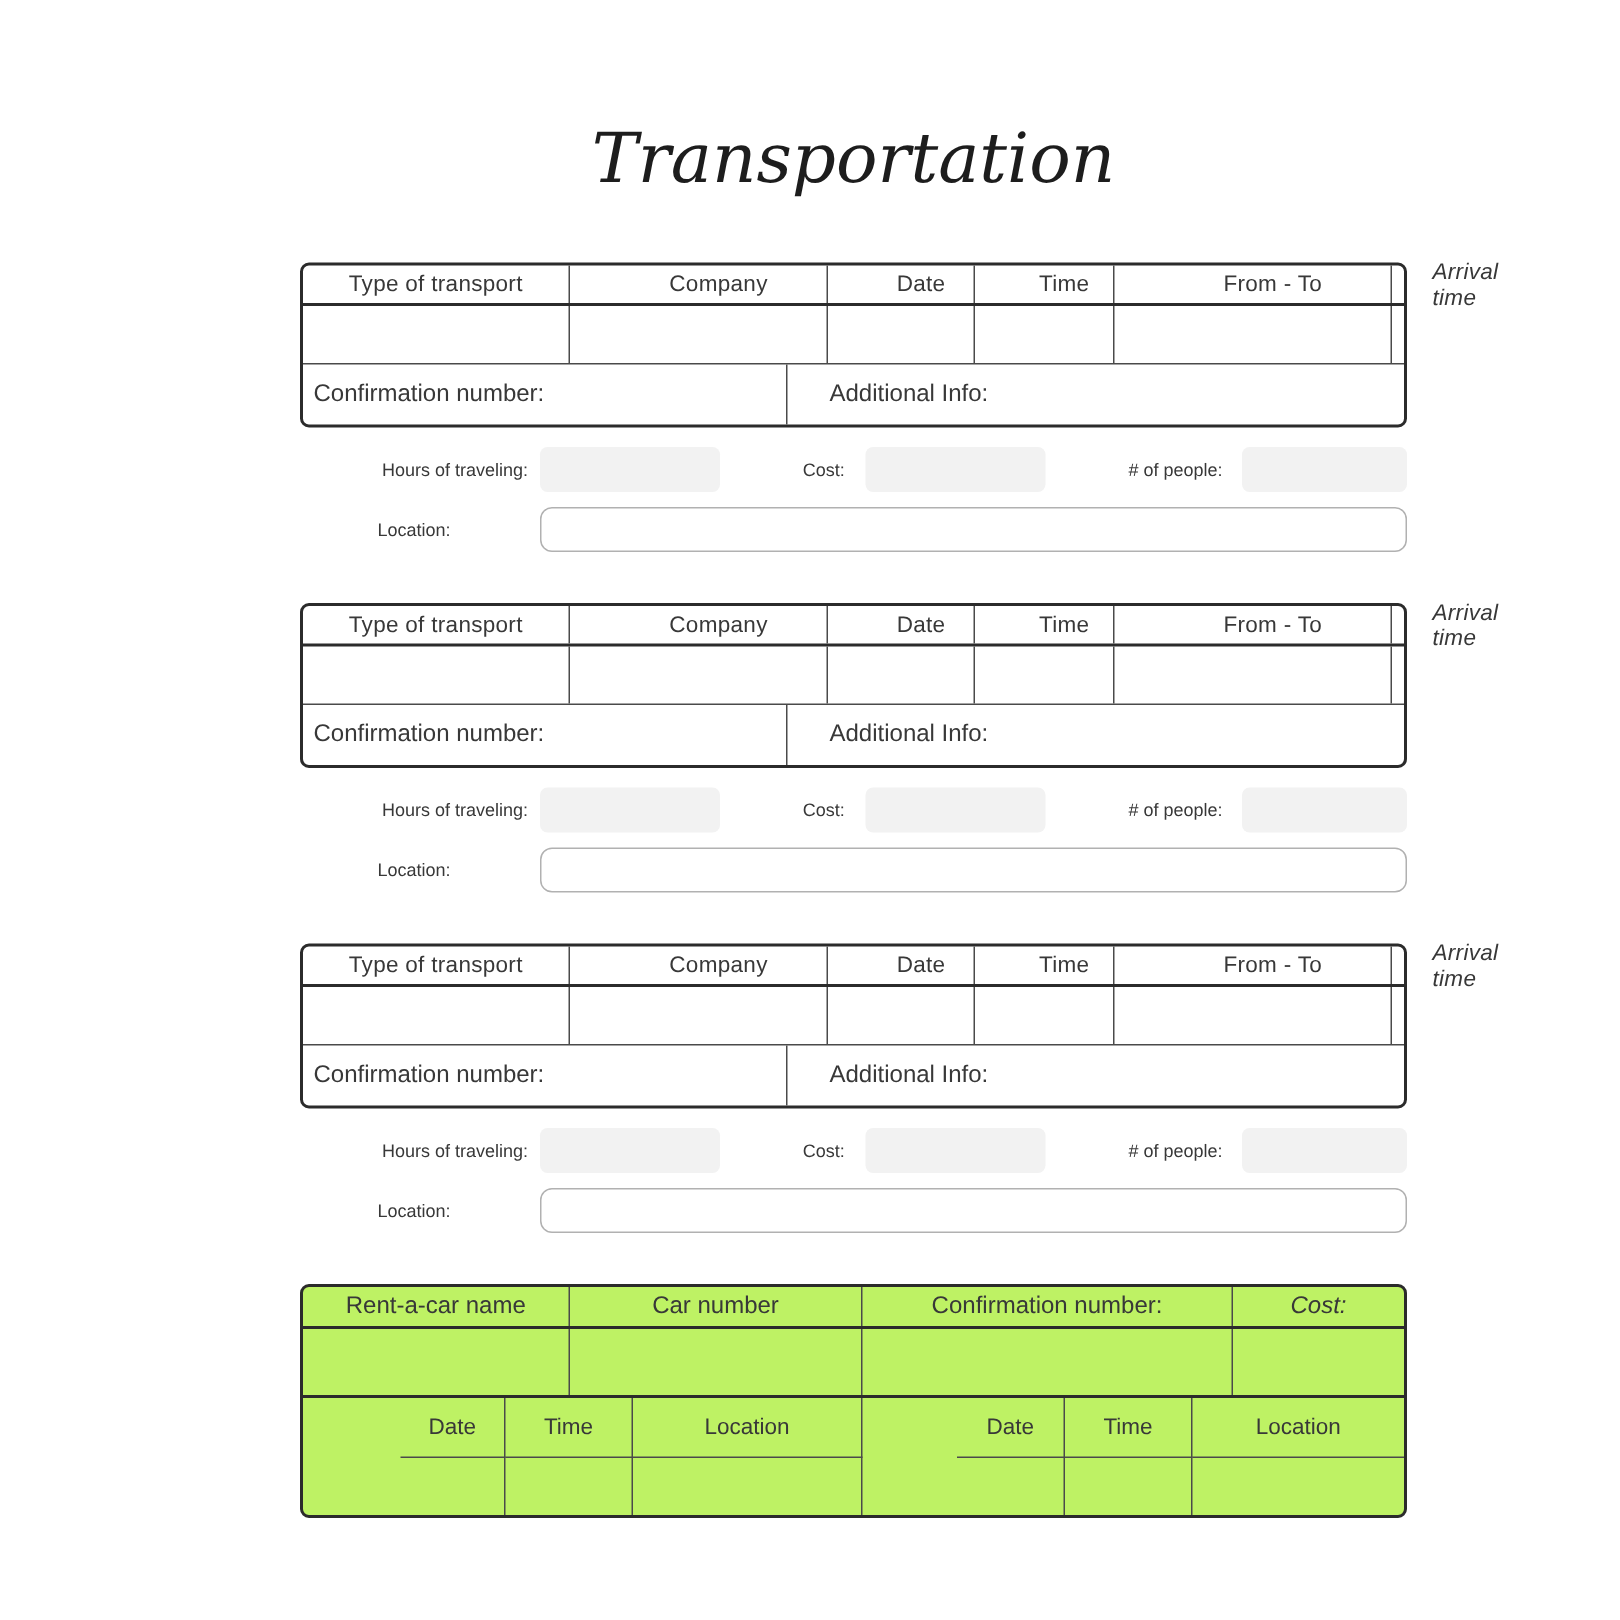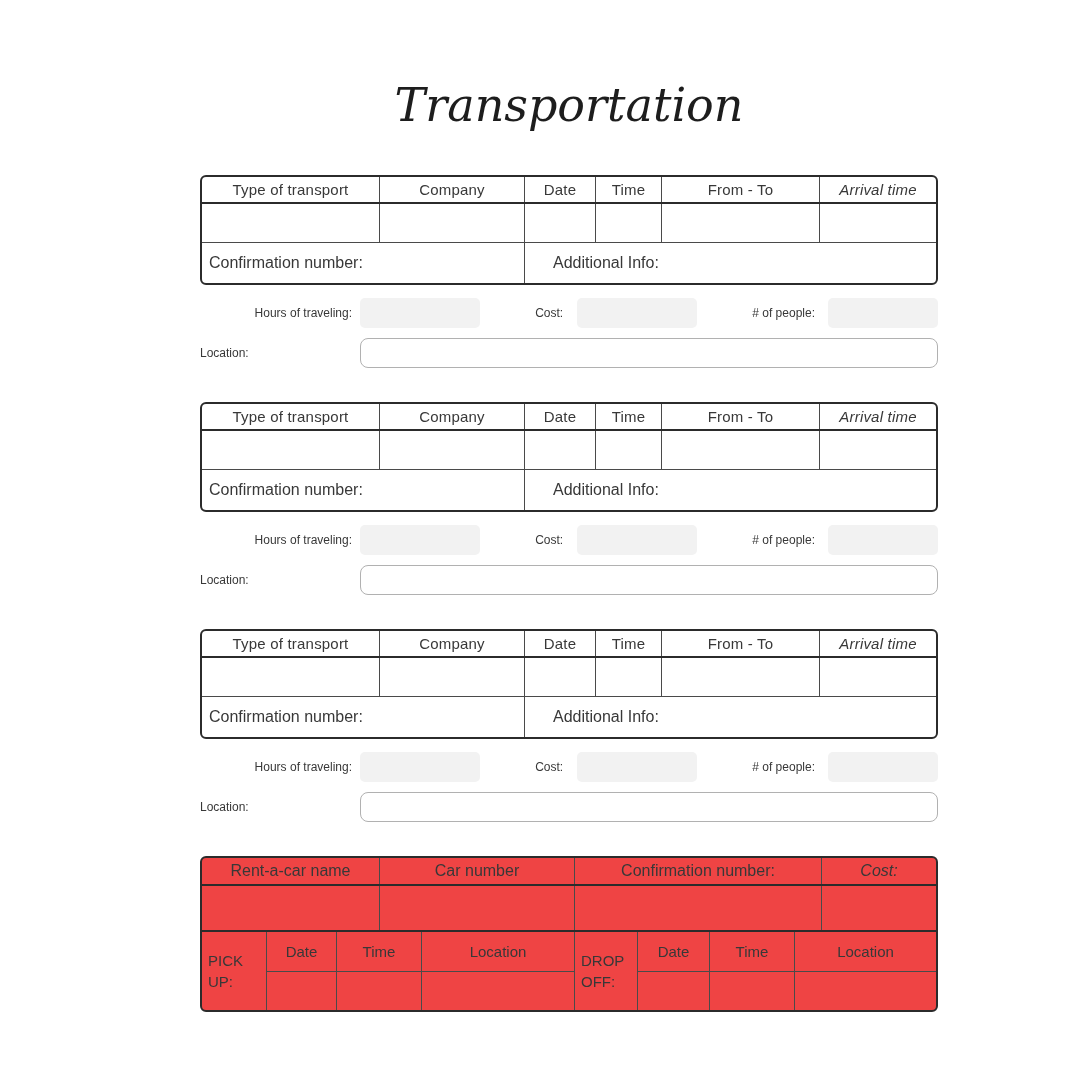--- a/index.html
+++ b/index.html
@@ -40,20 +40,21 @@
   
   .block{margin-bottom:34px;}
   .t-table{
     border:2px solid var(--dark);
     border-radius:6px;
     background:#fff;
   }
   .cols6{
     display:grid;
     grid-template-columns:178px 145px 71px 66px 158px 1fr;
+    gap:27px;
   }
   .row-head{border-bottom:2px solid var(--dark);}
   .row-head .cell{
     height:25px;
     display:flex;align-items:center;justify-content:center;
     font-size:15px;
     letter-spacing:.2px;
   }
   .row-entry{border-bottom:1px solid var(--thin);}
   .row-entry .cell{height:38px;}
@@ -88,33 +89,33 @@
     background:var(--fill);
     border-radius:5px;
   }
   .w120{width:120px;}
   .w110{width:110px;}
   .loc-row{
     margin-top:10px;
     display:flex;
     align-items:center;
   }
-  .lbl-loc{width:152px;text-align:left;margin-right:8px;}
+  .lbl-loc{width:152px;text-align:center;margin-right:8px;}
   .loc-input{
     flex:1;
     height:30px;
     border:1px solid var(--locborder);
     border-radius:8px;
     background:#fff;
   }
   
   .rental{
     border:2px solid var(--dark);
     border-radius:6px;
-    background:#ef4444;
+    background:#bef264;
   }
   .cols4{
     display:grid;
     grid-template-columns:178px 195px 247px 1fr;
   }
   .r-head{border-bottom:2px solid var(--dark);}
   .r-head .cell{
     height:26px;
     display:flex;align-items:center;justify-content:center;
     font-size:16px;
@@ -291,25 +292,23 @@
         <div class="cell">Confirmation number:</div>
         <div class="cell last">Cost:</div>
       </div>
       <div class="cols4 r-entry">
         <div class="cell"></div>
         <div class="cell"></div>
         <div class="cell"></div>
         <div class="cell last"></div>
       </div>
       <div class="cols8">
-        <div class="side-label">PICK UP:</div>
         <div class="sub-h gc2">Date</div>
         <div class="sub-h gc3">Time</div>
         <div class="sub-h gc4">Location</div>
-        <div class="side-label gc5">DROP OFF:</div>
         <div class="sub-h gc6">Date</div>
         <div class="sub-h gc7">Time</div>
         <div class="sub-h gc8 last">Location</div>
         <div class="sub-e gc2"></div>
         <div class="sub-e gc3"></div>
         <div class="sub-e gc4"></div>
         <div class="sub-e gc6"></div>
         <div class="sub-e gc7"></div>
         <div class="sub-e gc8 last"></div>
       </div>

